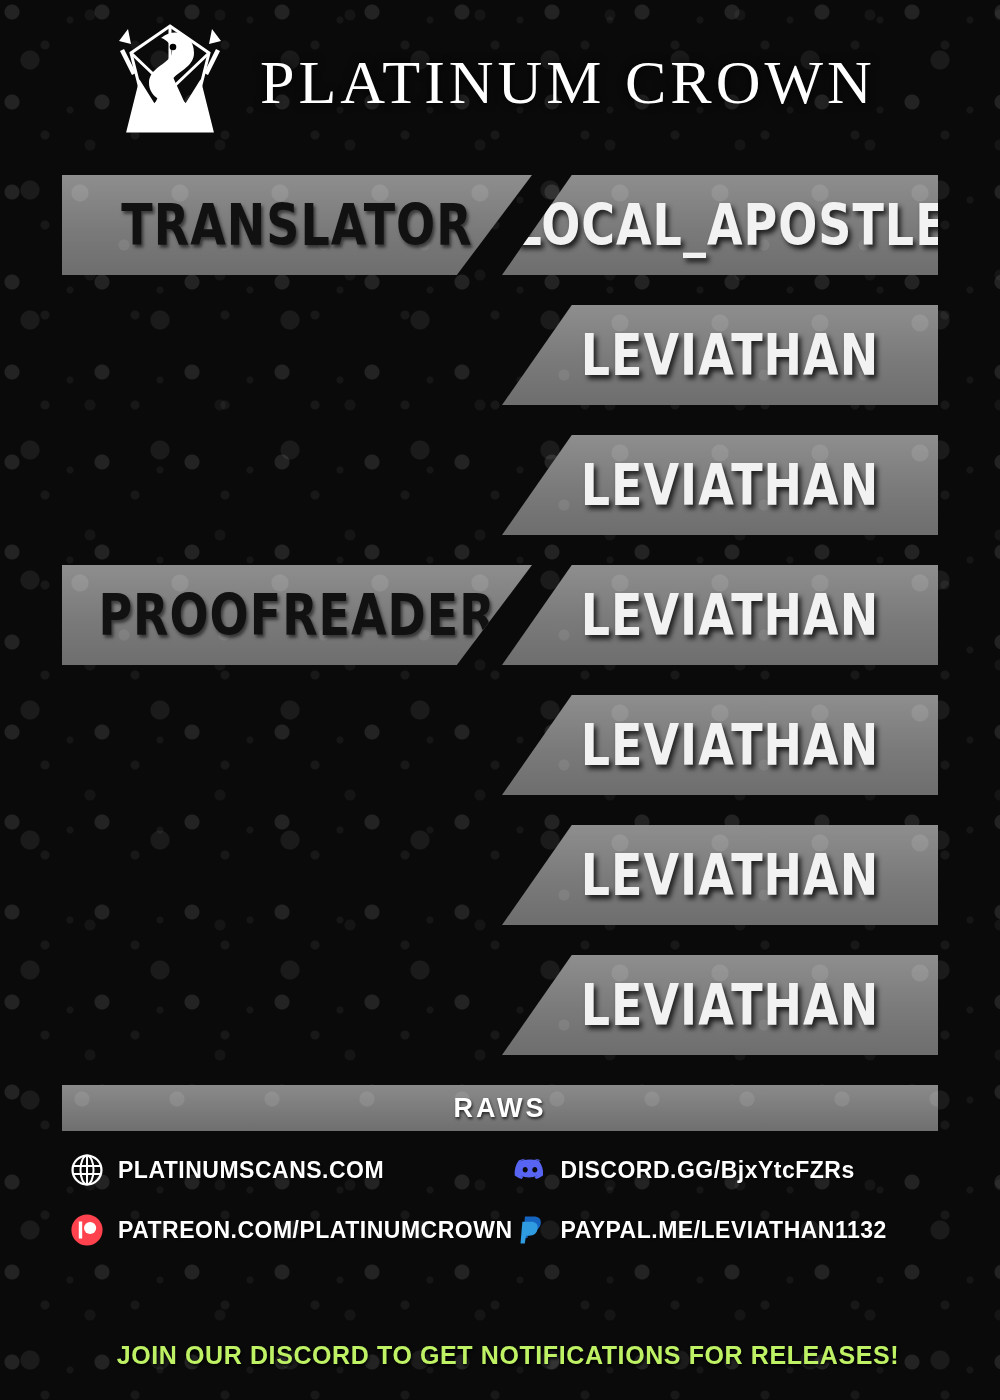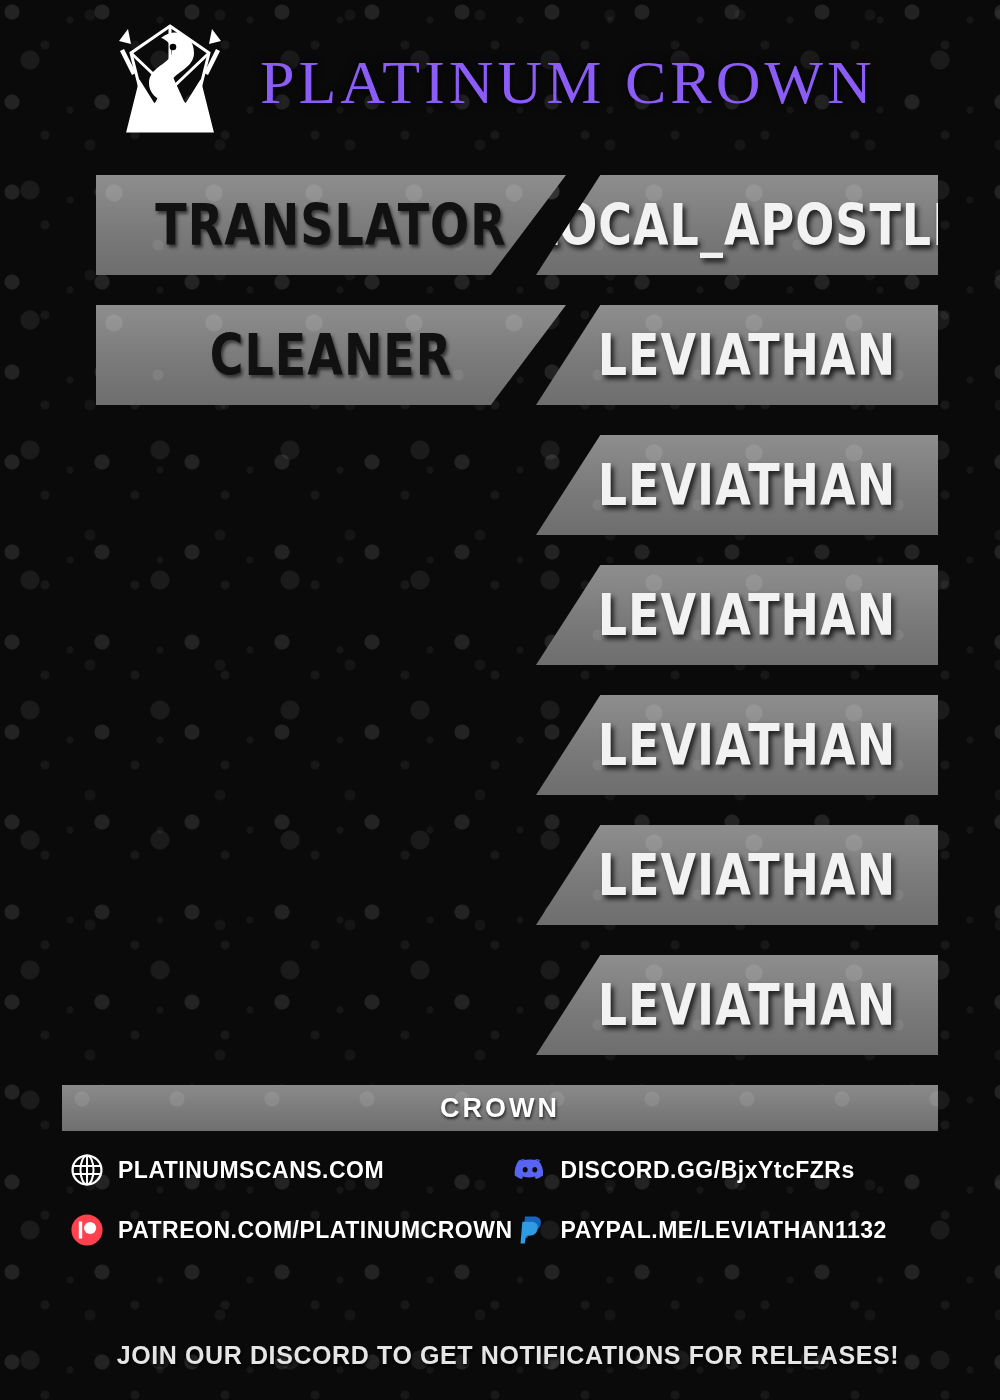--- a/index.html
+++ b/index.html
@@ -42,34 +42,33 @@
     align-items: center;
     padding-left: 95px;
   }
   .logo {
     position: absolute;
     left: 95px; top: 8px;
     width: 150px; height: 150px;
   }
   .brand-title {
     margin-left: 165px;
-    color: #8b5cf6;
+    color: #ffffff;
     font-family: "Liberation Serif", serif;
     font-size: 62px;
     letter-spacing: 4px;
     font-weight: 400;
     white-space: nowrap;
     text-shadow: 0 0 10px rgba(0,0,0,0.9);
   }
 
   
   .rows {
     position: relative;
     padding: 10px 62px 0 62px;
-    margin-left: 34px;
   }
   .row {
     position: relative;
     height: 112px;
     margin-bottom: 18px;
   }
   .bar {
     position: absolute;
     top: 0; height: 100px;
     background: linear-gradient(180deg, #8e8e8e 0%, #7a7a7a 55%, #6e6e6e 100%);
@@ -155,21 +154,21 @@
     letter-spacing: 0.5px;
     white-space: nowrap;
   }
   .link-item .lbl { text-shadow: 1px 1px 2px rgba(0,0,0,0.9); }
   .ico { width: 34px; height: 34px; flex: 0 0 34px; display:block; }
 
   .footer-note {
     position: absolute;
     left: 16px; right: 0; bottom: 30px;
     text-align: center;
-    color: #e5e5e5;
+    color: #bef264;
     font-size: 25px;
     font-weight: 700;
     letter-spacing: 0.6px;
     text-shadow: 1px 2px 3px rgba(0,0,0,0.9);
   }
 </style>
 </head>
 <body>
 
 <div id="page">
@@ -198,35 +197,35 @@
     <div class="row">
       <div class="bar bar-left">
         <span class="role-text">TRANSLATOR</span>
       </div>
       <div class="bar bar-right">
         <span class="name-text">LOCAL_APOSTLE</span>
       </div>
     </div>
 
     <div class="row">
+      <div class="bar bar-right">
+        <span class="name-text">LEVIATHAN</span>
+      </div>
+    </div>
+
+    <div class="row">
+      <div class="bar bar-right">
+        <span class="name-text">LEVIATHAN</span>
+      </div>
+    </div>
+
+    <div class="row">
       <div class="bar bar-left">
-        <span class="role-text">CLEANER</span>
-      </div>
-      <div class="bar bar-right">
-        <span class="name-text">LEVIATHAN</span>
-      </div>
-    </div>
-
-    <div class="row">
-      <div class="bar bar-right">
-        <span class="name-text">LEVIATHAN</span>
-      </div>
-    </div>
-
-    <div class="row">
+        <span class="role-text">PROOFREADER</span>
+      </div>
       <div class="bar bar-right">
         <span class="name-text">LEVIATHAN</span>
       </div>
     </div>
 
     <div class="row">
       <div class="bar bar-right">
         <span class="name-text">LEVIATHAN</span>
       </div>
     </div>
@@ -239,21 +238,21 @@
 
     <div class="row">
       <div class="bar bar-right">
         <span class="name-text">LEVIATHAN</span>
       </div>
     </div>
 
   </div>
 
   <div class="links-header">
-    <span>CROWN</span>
+    <span>RAWS</span>
   </div>
 
   <div class="links-grid">
 
     <div class="link-item">
       <svg class="ico" viewBox="0 0 24 24">
         <circle cx="12" cy="12" r="10.2" fill="none" stroke="#ffffff" stroke-width="1.6"></circle>
         <ellipse cx="12" cy="12" rx="4.6" ry="10.2" fill="none" stroke="#ffffff" stroke-width="1.4"></ellipse>
         <path d="M2 9.2h20M2 14.8h20M12 1.8v20.4" stroke="#ffffff" stroke-width="1.4" fill="none"></path>
       </svg>

